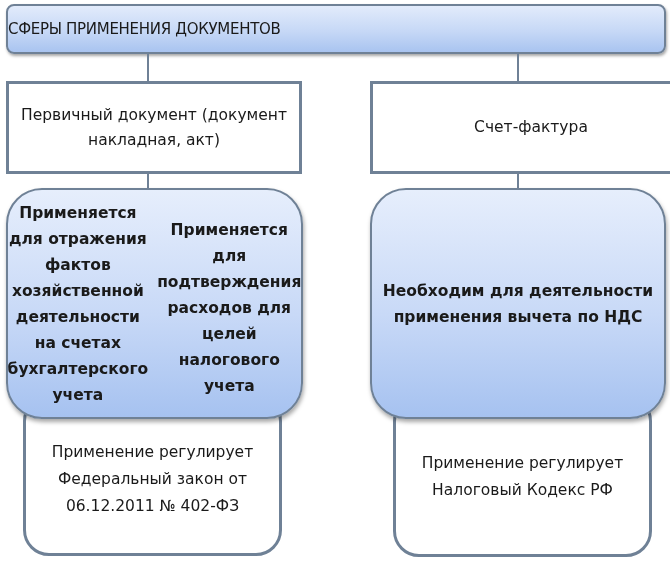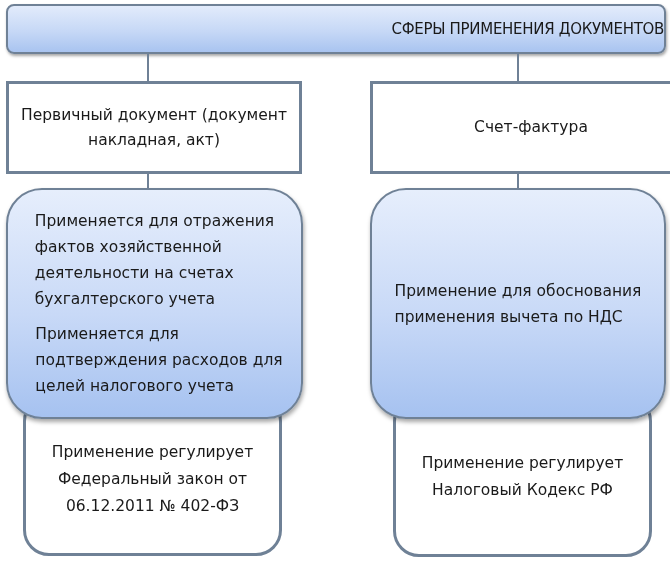--- a/index.html
+++ b/index.html
@@ -4,35 +4,35 @@
 <style>
   html, body { margin: 0; padding: 0; background: #ffffff; }
   body { width: 670px; height: 562px; position: relative; overflow: hidden;
          font-family: "DejaVu Sans", sans-serif; color: #1a1a1a; }
   .abs { position: absolute; box-sizing: border-box; }
   .title-box {
     left: 6px; top: 4px; width: 660px; height: 50px;
     border: 2px solid #6f8196; border-radius: 8px;
     background: linear-gradient(to bottom, #e2ebfb 0%, #c6d8f6 55%, #a9c4f0 100%);
     box-shadow: 1px 2px 3px rgba(0,0,0,0.35);
-    display: flex; align-items: center; justify-content: flex-end;
+    display: flex; align-items: center; justify-content: flex-start;
     font-size: 15px; letter-spacing: -0.3px;
   }
   .vline { width: 2px; background: #6f8196; }
   .rect-box {
     border: 3px solid #6f8196; background: #ffffff;
     display: flex; align-items: center; justify-content: center;
     text-align: center; font-size: 15.5px; line-height: 25px;
   }
   .blue-box {
     border: 2px solid #6f8196; border-radius: 36px;
     background: linear-gradient(to bottom, #e6eefc 0%, #c8d9f7 55%, #a6c2f0 100%);
     box-shadow: 1px 3px 4px rgba(0,0,0,0.35);
-    display: flex; flex-direction: column; align-items: center; justify-content: center;
-    text-align: left; font-size: 15.5px; line-height: 26px; z-index: 2;
+    display: flex; flex-direction: row; align-items: center; justify-content: center;
+    text-align: center; font-size: 15.5px; line-height: 26px; z-index: 2; font-weight: bold;
   }
   .blue-box p { margin: 0; }
   .blue-box p + p { margin-top: 9px; margin-left: 9px; }
   .white-box {
     border: 3px solid #6f8196; border-radius: 26px; background: #ffffff;
     display: flex; align-items: flex-start; justify-content: center;
     text-align: center; font-size: 15.5px; line-height: 27px; z-index: 1;
   }
   .lines { white-space: pre-line; }
 </style>
@@ -67,20 +67,20 @@
   <span class="lines">Применение регулирует
 Федеральный закон от
 06.12.2011 № 402-ФЗ</span>
 </div>
 
 <div class="abs rect-box" style="left:370px; top:81px; width:322px; height:93px;">
   <span>Счет-фактура</span>
 </div>
 
 <div class="abs blue-box" style="left:370px; top:188px; width:296px; height:231px;">
-  <p class="lines">Применение для обоснования
+  <p class="lines">Необходим для деятельности
 применения вычета по НДС</p>
 </div>
 
 <div class="abs white-box" style="left:393px; top:395px; width:259px; height:162px; padding-top:52px;">
   <span class="lines">Применение регулирует
 Налоговый Кодекс РФ</span>
 </div>
 
 </body></html>

